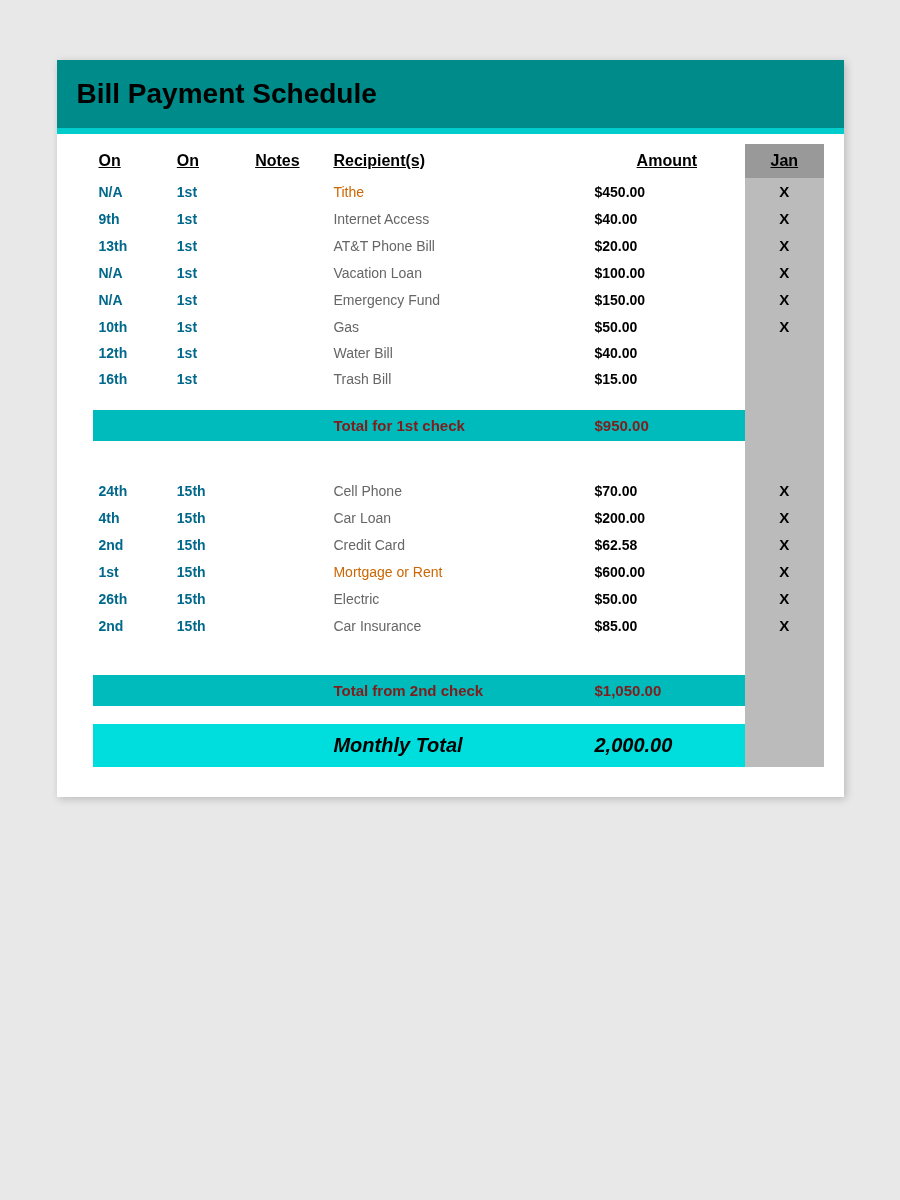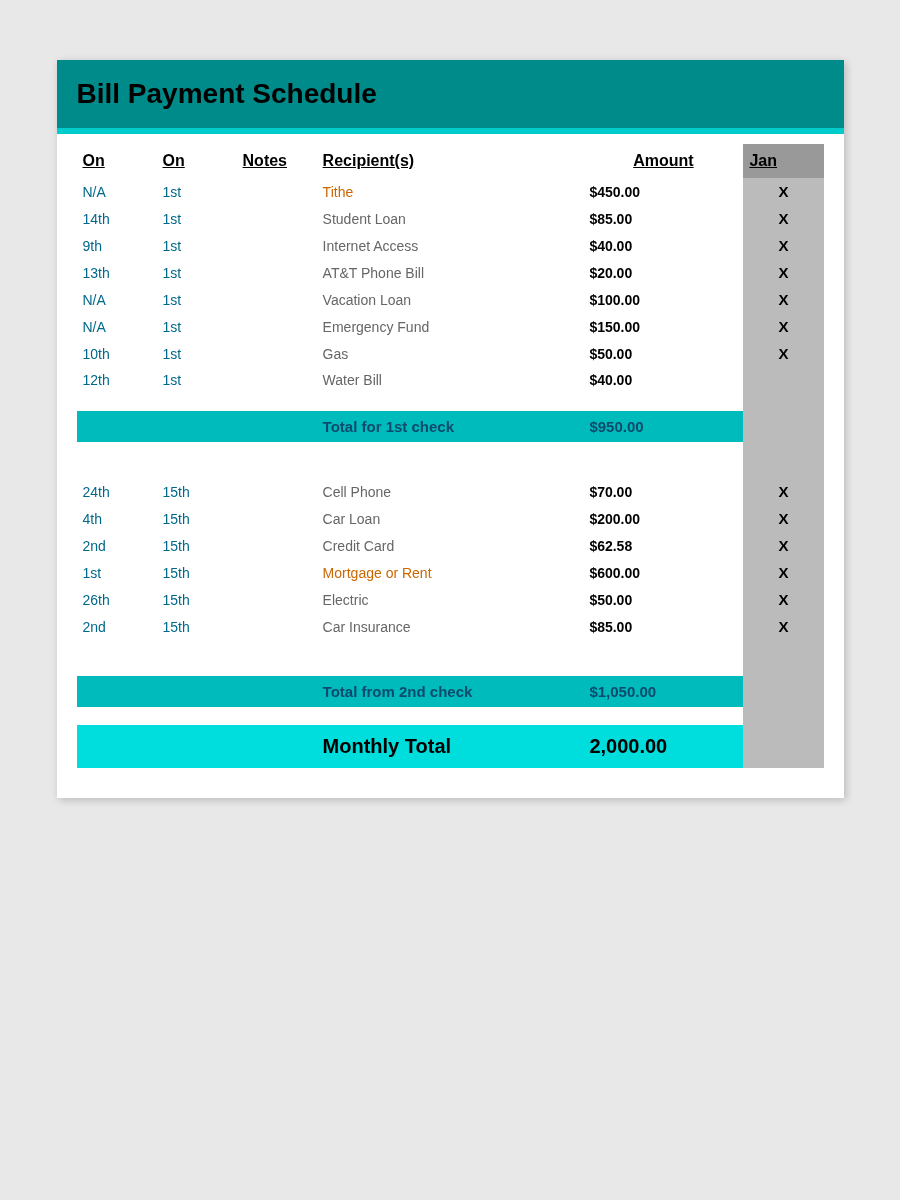--- a/index.html
+++ b/index.html
@@ -27,20 +27,21 @@
       color: #000;
       font-size: 28px;
       font-weight: 900;
     }
     .accent-bar {
       background: #00CCCC;
       height: 6px;
     }
     .table-wrap {
       padding: 10px 20px 30px 20px;
+      margin-left: 16px;
     }
     table {
       width: 100%;
       border-collapse: collapse;
     }
     thead tr th {
       padding: 8px 6px;
       font-size: 16px;
       font-weight: 900;
       text-decoration: underline;
@@ -50,29 +51,30 @@
     }
     thead tr th.col-on { width: 60px; }
     thead tr th.col-on2 { width: 60px; }
     thead tr th.col-notes { width: 60px; }
     thead tr th.col-recipient { width: 200px; }
     thead tr th.col-amount { width: 120px; text-align: center; }
     thead tr th.col-jan {
       width: 60px;
       background: #999;
       color: #000;
+      text-align: center;
     }
     tbody td {
       padding: 5px 6px;
       font-size: 14px;
       color: #000;
     }
     td.col-on, td.col-on2 {
       color: #00688B;
-      font-weight: normal;
+      font-weight: bold;
     }
     td.col-recipient {
       color: #666;
     }
     td.col-recipient.orange {
       color: #CC6600;
     }
     td.col-amount {
       color: #000;
       font-weight: bold;
@@ -81,37 +83,38 @@
       background: #bbb;
       text-align: center;
       font-weight: 900;
       font-size: 15px;
       color: #000;
     }
     tr.total-row td {
       background: #00BBBB;
       font-weight: 900;
       font-size: 15px;
-      color: #0c4a6e;
+      color: #7f1d1d;
       padding: 7px 6px;
     }
     tr.total-row td.col-jan {
       background: #bbb;
     }
     tr.spacer td {
       height: 18px;
       background: white;
     }
     tr.spacer td.col-jan {
       background: #bbb;
     }
     tr.monthly-row td {
       background: #00DDDD;
       font-weight: 900;
       font-size: 20px;
+      font-style: italic;
       color: #000;
       padding: 10px 6px;
     }
     tr.monthly-row td.col-jan {
       background: #bbb;
     }
   </style>
 </head>
 <body>
 
@@ -135,28 +138,20 @@
       <tbody id="table-body">
       <tr>
     <td class="col-on">N/A</td>
     <td class="col-on2">1st</td>
     <td class="col-notes"></td>
     <td class="col-recipient orange">Tithe</td>
     <td class="col-amount">$450.00</td>
     <td class="col-jan">X</td>
   </tr>
           <tr>
-    <td class="col-on">14th</td>
-    <td class="col-on2">1st</td>
-    <td class="col-notes"></td>
-    <td class="col-recipient">Student Loan</td>
-    <td class="col-amount">$85.00</td>
-    <td class="col-jan">X</td>
-  </tr>
-          <tr>
     <td class="col-on">9th</td>
     <td class="col-on2">1st</td>
     <td class="col-notes"></td>
     <td class="col-recipient">Internet Access</td>
     <td class="col-amount">$40.00</td>
     <td class="col-jan">X</td>
   </tr>
           <tr>
     <td class="col-on">13th</td>
     <td class="col-on2">1st</td>
@@ -188,20 +183,28 @@
     <td class="col-recipient">Gas</td>
     <td class="col-amount">$50.00</td>
     <td class="col-jan">X</td>
   </tr>
           <tr>
     <td class="col-on">12th</td>
     <td class="col-on2">1st</td>
     <td class="col-notes"></td>
     <td class="col-recipient">Water Bill</td>
     <td class="col-amount">$40.00</td>
+    <td class="col-jan"></td>
+  </tr>
+          <tr>
+    <td class="col-on">16th</td>
+    <td class="col-on2">1st</td>
+    <td class="col-notes"></td>
+    <td class="col-recipient">Trash Bill</td>
+    <td class="col-amount">$15.00</td>
     <td class="col-jan"></td>
   </tr>
           <tr class="spacer">
     <td></td>
     <td></td>
     <td></td>
     <td></td>
     <td></td>
     <td class="col-jan"></td>
   </tr>

